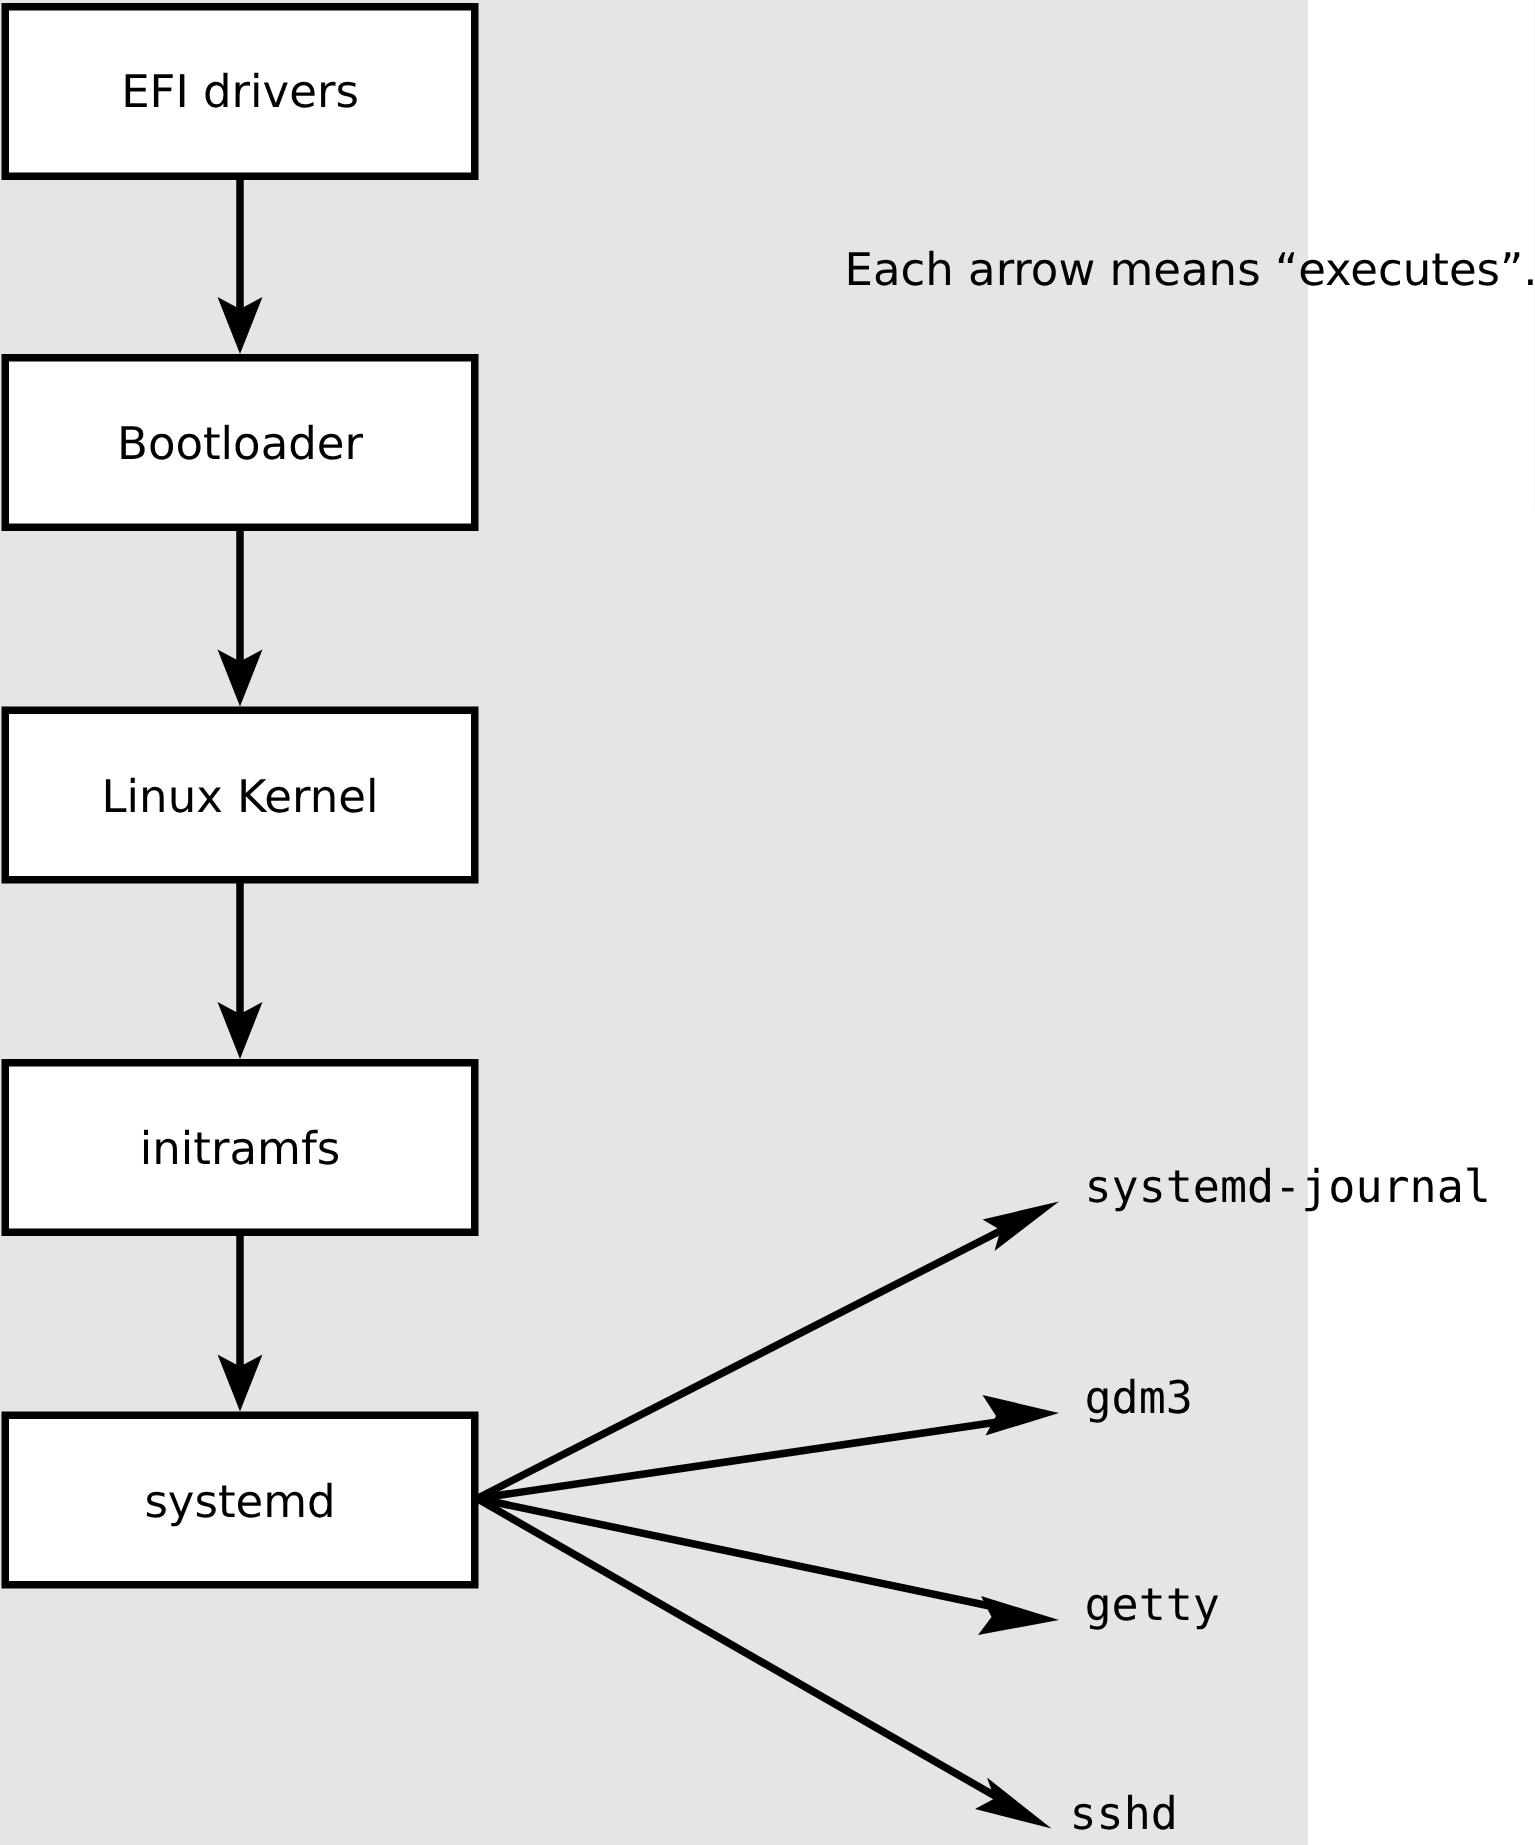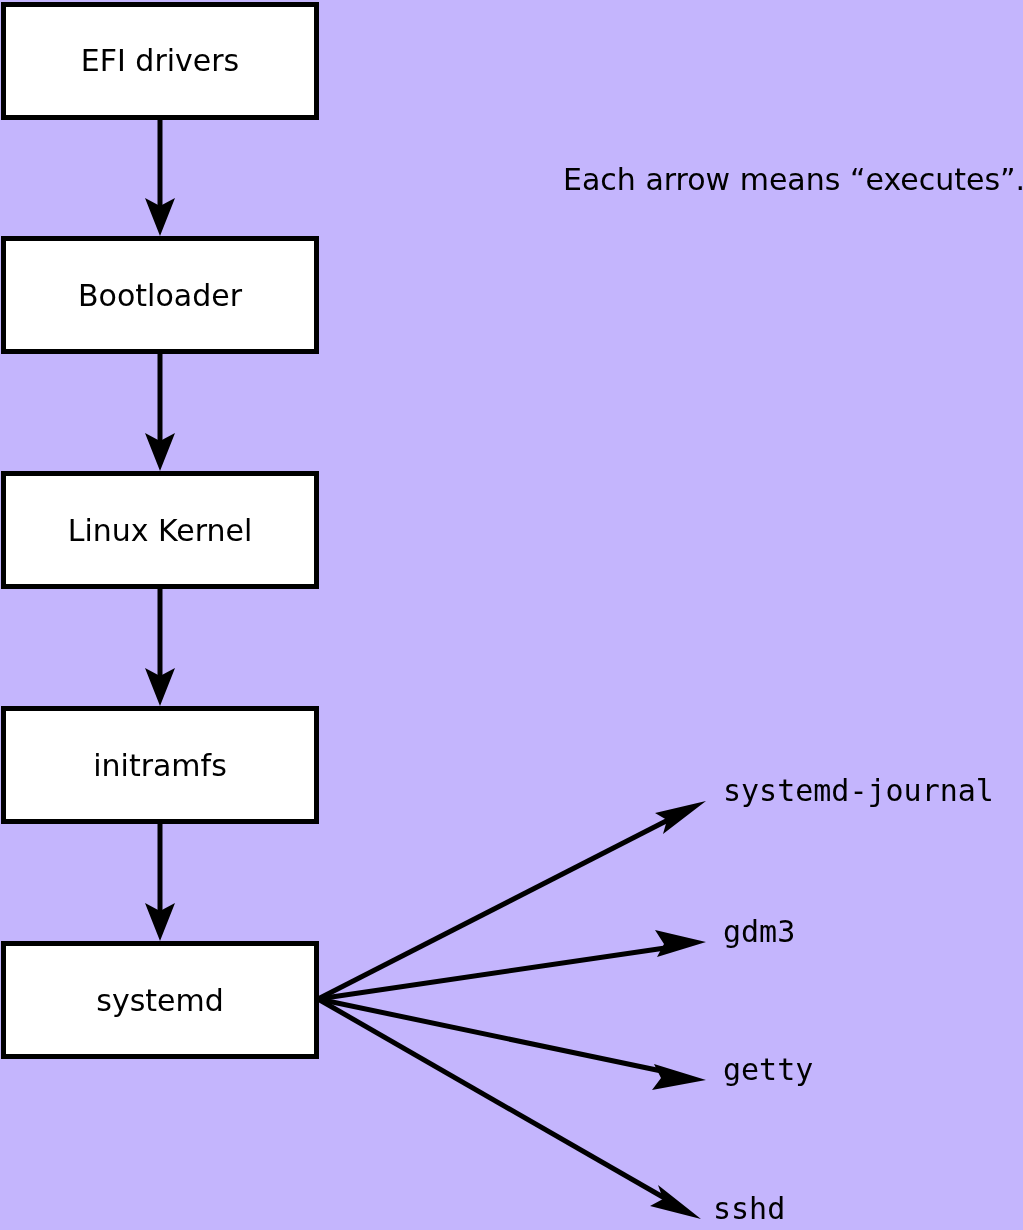--- a/index.html
+++ b/index.html
@@ -8,23 +8,23 @@
     background: #ffffff;
   }
   body {
     width: 1023px;
     height: 1230px;
     overflow: hidden;
     font-family: "DejaVu Sans", sans-serif;
   }
   #diagram-root {
     position: relative;
-    width: 1023px;
+    width: 872px;
     height: 1230px;
-    background: #c4b5fd;
+    background: #e5e5e5;
   }
   svg.canvas {
     position: absolute;
     top: 0;
     left: 0;
     width: 1023px;
     height: 1230px;
     display: block;
   }
   .box-rect {

